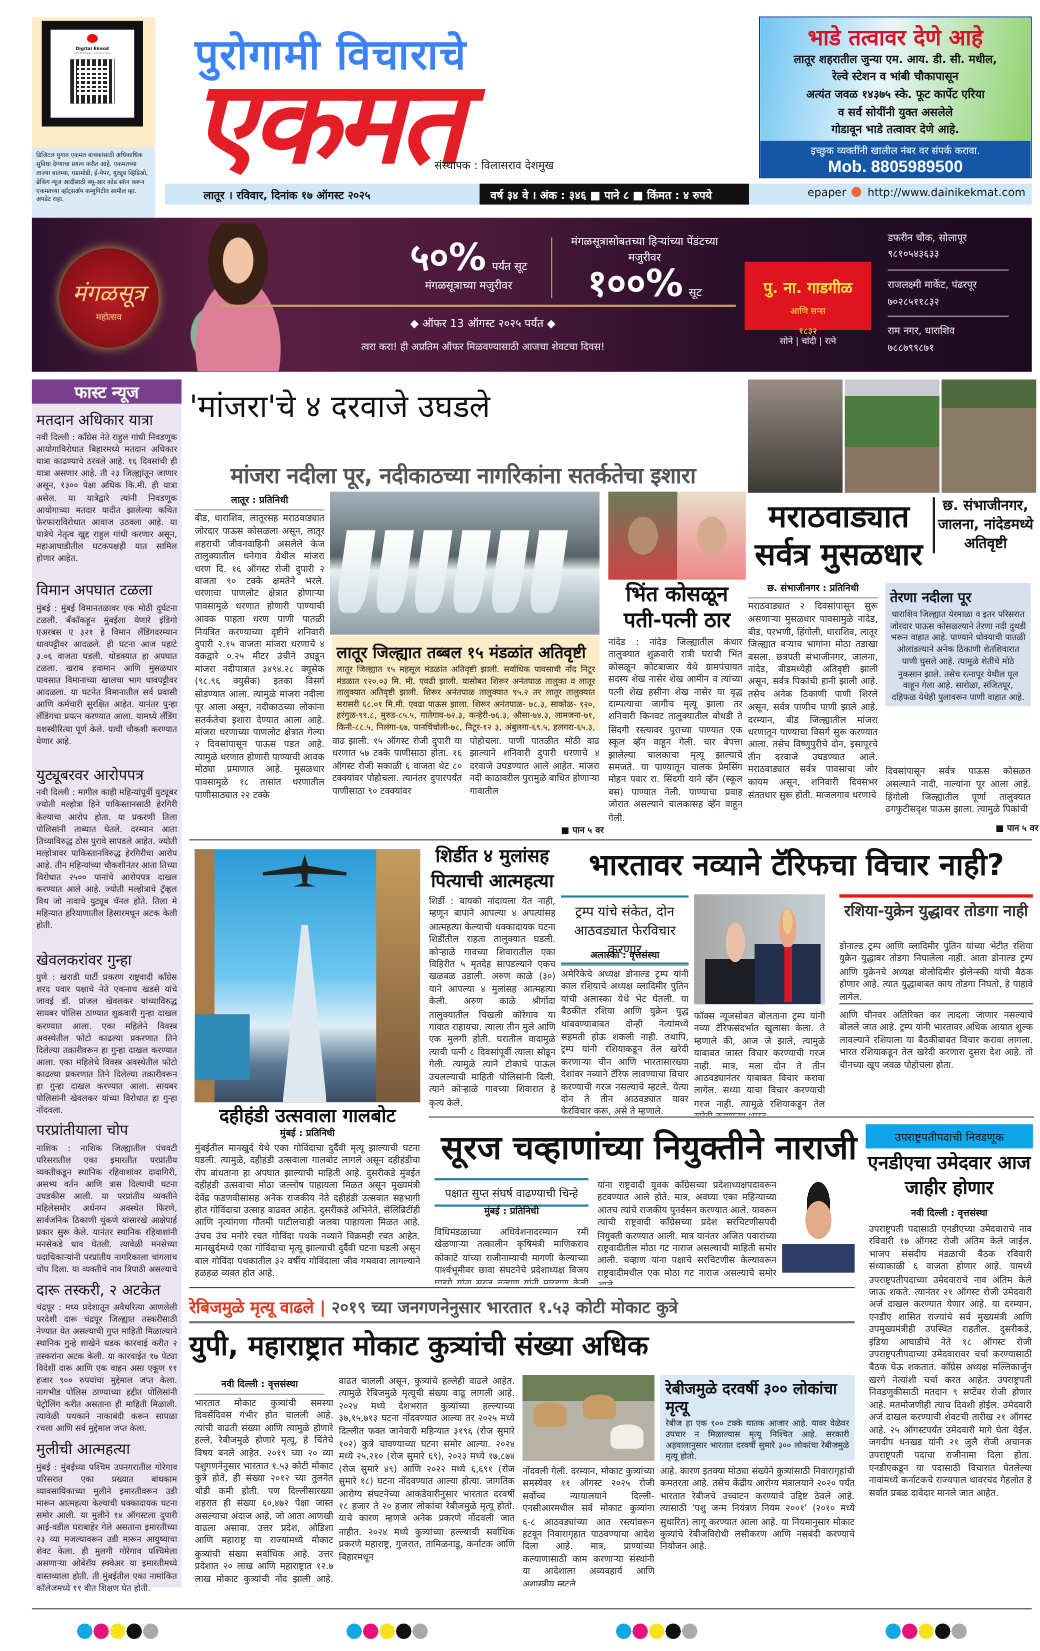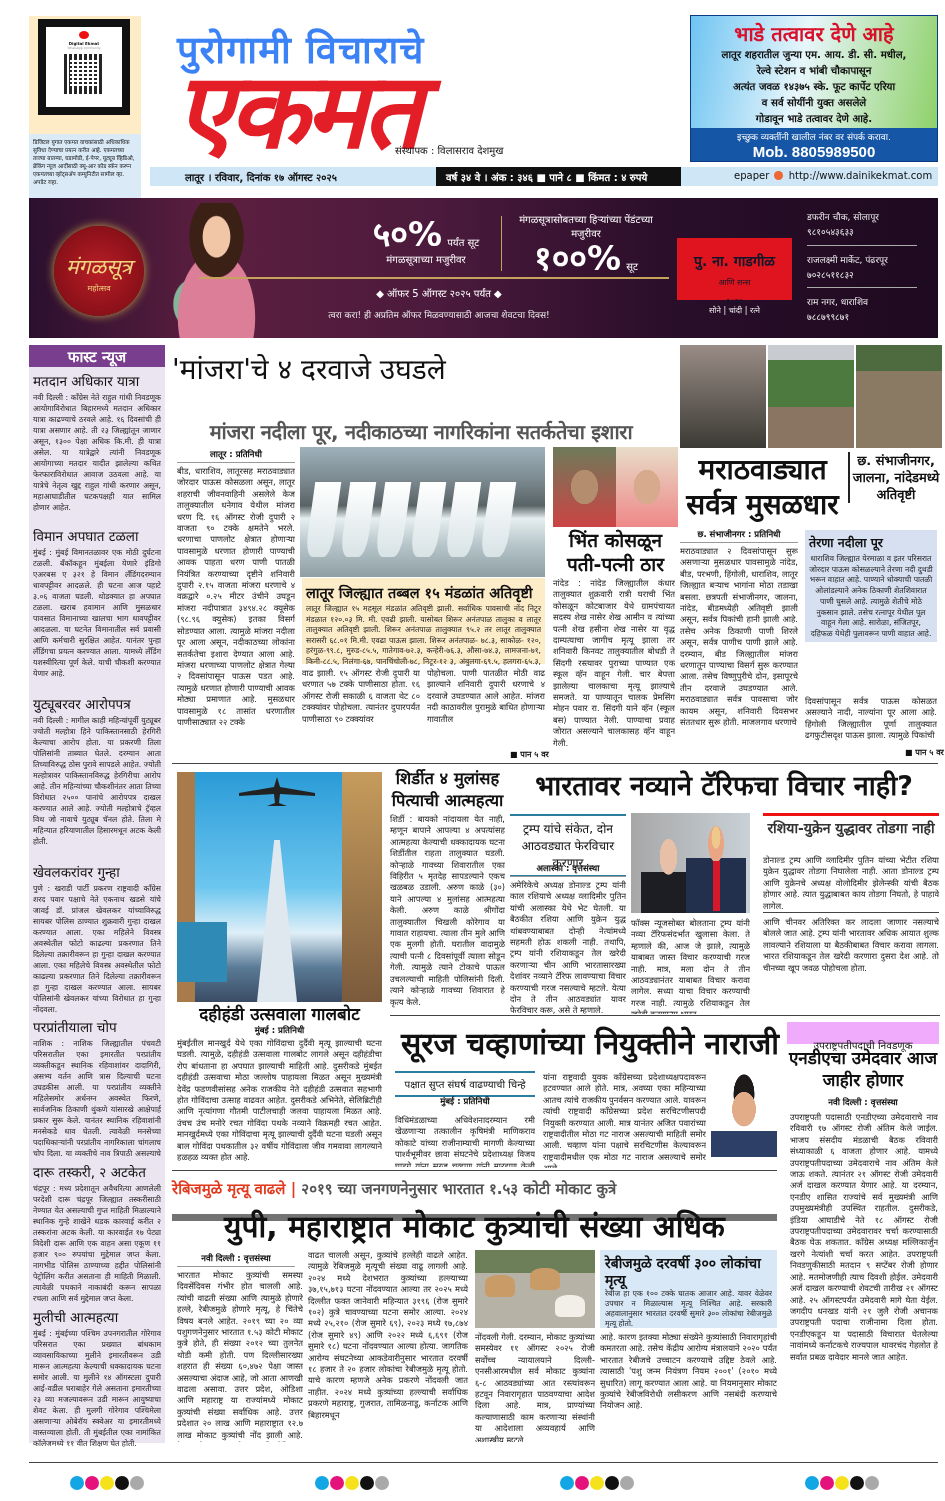--- a/index.html
+++ b/index.html
@@ -37,21 +37,21 @@
 .ad .sealt2{position:absolute;left:30px;top:84px;width:80px;text-align:center;color:#f2d57f;font-size:8px}
 .ad .woman{position:absolute;left:120px;top:5px;width:135px;height:135px;background:radial-gradient(ellipse at 50% 25%,#f0c6a6 0 14%,#3a2015 15% 28%,transparent 29%),radial-gradient(ellipse at 50% 85%,#dd7e98 0 40%,transparent 41%),radial-gradient(ellipse at 35% 75%,#88b39a 0 18%,transparent 19%)}
 .ad .o1{position:absolute;left:337px;top:18px;color:#fff;text-align:center;width:120px}
 .ad .big{font-size:34px;font-weight:bold;line-height:36px}
 .ad .small{font-size:10px}
 .ad .div{position:absolute;left:472px;top:18px;width:1px;height:55px;background:#c7a25a}
 .ad .o2{position:absolute;left:482px;top:14px;color:#fff;text-align:center;width:150px}
 .ad .line{position:absolute;left:170px;top:79px;width:470px;height:2px;background:#c7a25a}
 .ad .offer{position:absolute;left:190px;top:88px;width:440px;text-align:center;color:#fff;font-size:10px}
 .ad .hurry{position:absolute;left:190px;top:110px;width:440px;text-align:center;color:#eee;font-size:9px}
-.ad .png{position:absolute;left:648px;top:40px;width:115px;height:62px;background:#e0141e;color:#0f172a;text-align:center;padding-top:13px}
+.ad .png{position:absolute;left:648px;top:40px;width:115px;height:62px;background:#e0141e;color:#fde047;text-align:center;padding-top:13px}
 .ad .png b{font-size:14px;display:block}
 .ad .png span{font-size:8px}
 .ad .gold{position:absolute;left:648px;top:106px;width:115px;text-align:center;color:#eee;font-size:8px}
 .ad .br{position:absolute;left:778px;color:#eee;font-size:9px;line-height:14px;width:125px}
 .ad .brl{position:absolute;left:778px;width:110px;height:1px;background:#aaa}
 
 .left{left:29px;top:345px;width:136px;height:1098px;background:#ebe5f1}
 .left .head{height:22px;background:#7a3e8e;color:#fff;text-align:center;font-size:15px;font-weight:bold;padding-top:1px}
 .left h4{font-size:13.5px;font-weight:normal;margin:5px 4px 2px;color:#111}
 .left .txt{padding:0 4px;font-size:7.7px;line-height:11px}
@@ -86,25 +86,25 @@
 .dahi .glass{position:absolute;left:0;top:150px;width:50px;height:60px;background:#2f8bb5}
 .h3{font-weight:bold;text-align:center}
 .sub-head{font-size:12px;text-align:center;padding:4px 0;border-top:2px solid #2a7fa0;border-bottom:2px solid #2a7fa0}
 .trump{left:631px;top:813px;width:119px;height:100px;background:linear-gradient(90deg,#a7a7a7 0,#c9d1d7 100%)}
 .trump .p1{position:absolute;left:10px;top:25px;width:55px;height:75px;background:radial-gradient(ellipse at 50% 25%,#e7c0a7 0 22%,transparent 23%),linear-gradient(180deg,transparent 45%,#1d1d24 45%)}
 .trump .p2{position:absolute;left:55px;top:8px;width:60px;height:92px;background:radial-gradient(ellipse at 50% 18%,#efc98c 0 10%,transparent 11%),radial-gradient(ellipse at 50% 25%,#eaa585 0 18%,transparent 19%),linear-gradient(180deg,transparent 40%,#22304e 40%)}
 .trump .tie{position:absolute;left:82px;top:48px;width:7px;height:50px;background:#d6182a}
 .redbar{height:3px;background:#e11}
 .suraj{left:395px;top:1022px;width:390px;font-size:30px;font-weight:bold;text-align:center}
 .portrait{left:711px;top:1070px;width:66px;height:87px;background:radial-gradient(ellipse at 50% 45%,#e2ac88 0 25%,transparent 26%),radial-gradient(ellipse at 50% 28%,#1e1a1a 0 22%,transparent 23%),linear-gradient(180deg,#fff 0 70%,#2e3f67 70%)}
-.vpbox{left:787px;top:1022px;width:152px;height:22px;background:#f0abfc;font-size:10.2px;text-align:center;padding-top:16px}
+.vpbox{left:787px;top:1022px;width:152px;height:22px;background:#0ea5e9;font-size:10.2px;text-align:center;padding-top:4px}
 .nda{left:787px;top:1047px;width:152px;font-size:17px;font-weight:bold;text-align:center;line-height:22px}
-.rabies-strip{left:172px;top:1178px;width:605px;font-size:15px;font-weight:bold;color:#555;border-bottom:7px solid #737373;padding-bottom:16px}
+.rabies-strip{left:172px;top:1178px;width:605px;font-size:15px;font-weight:bold;color:#555;border-bottom:2px solid #737373;padding-bottom:3px}
 .rabies-strip .r{color:#e23a1f}
-.up{left:172px;top:1205px;width:605px;font-size:30px;font-weight:bold;text-align:center}
+.up{left:172px;top:1205px;width:605px;font-size:25px;font-weight:bold;text-align:left}
 .dogs{left:475px;top:1250px;width:120px;height:78px;background:linear-gradient(180deg,#6d7f58 0 30%,#b7b2a6 30%)}
 .dogs .d{position:absolute;width:30px;height:22px;border-radius:40% 40% 20% 20%;background:#c99b66}
 .rbox{left:600px;top:1250px;width:177px;height:78px;background:#d8e8f6;padding:5px}
 .rbox h3{font-size:14px;font-weight:bold;line-height:17px}
 .rbox .txt{font-size:7.6px;line-height:10px}
 .reg{display:inline-block;width:14px;height:14px;border-radius:50%;margin-right:1px}
 .regs{position:absolute;top:1476px;display:flex}
 </style>
 </head>
 <body>
@@ -157,21 +157,21 @@
     <span class="small">पर्यंत सूट</span>
     <div class="small">मंगळसूत्राच्या मजुरीवर</div>
   </div>
   <div class="div"></div>
   <div class="o2">
     <div class="small">मंगळसूत्रासोबतच्या हिऱ्यांच्या पेंडंटच्या मजुरीवर</div>
     <span class="big">१००%</span>
     <span class="small">सूट</span>
   </div>
   <div class="line"></div>
-  <div class="offer">◆ ऑफर 5 ऑगस्ट २०२५ पर्यंत ◆</div>
+  <div class="offer">◆ ऑफर 13 ऑगस्ट २०२५ पर्यंत ◆</div>
   <div class="hurry">त्वरा करा! ही अप्रतिम ऑफर मिळवण्यासाठी आजचा शेवटचा दिवस!</div>
   <div class="png">
     <b>पु. ना. गाडगीळ</b>
     <span>आणि सन्स</span><br>
     <span>१८३२</span>
   </div>
   <div class="gold">सोने | चांदी | रत्ने</div>
   <div class="br" style="top:12px">डफरीन चौक, सोलापूर</div>
   <div class="br" style="top:27px">९८१०५४३६३३</div>
   <div class="brl" style="top:47px"></div>

